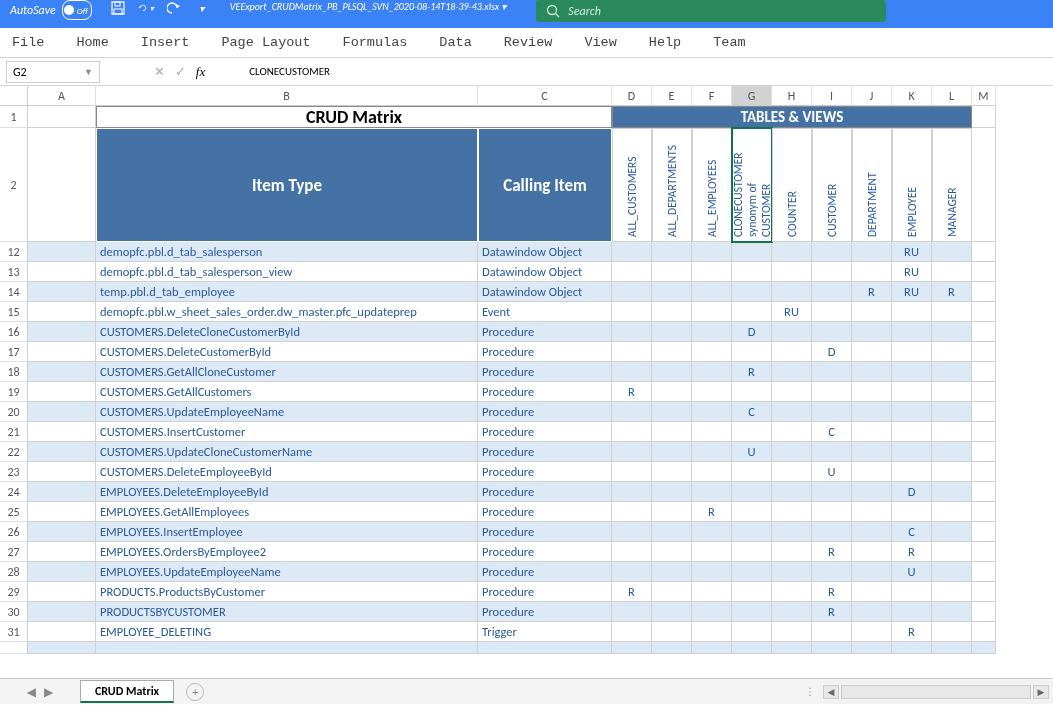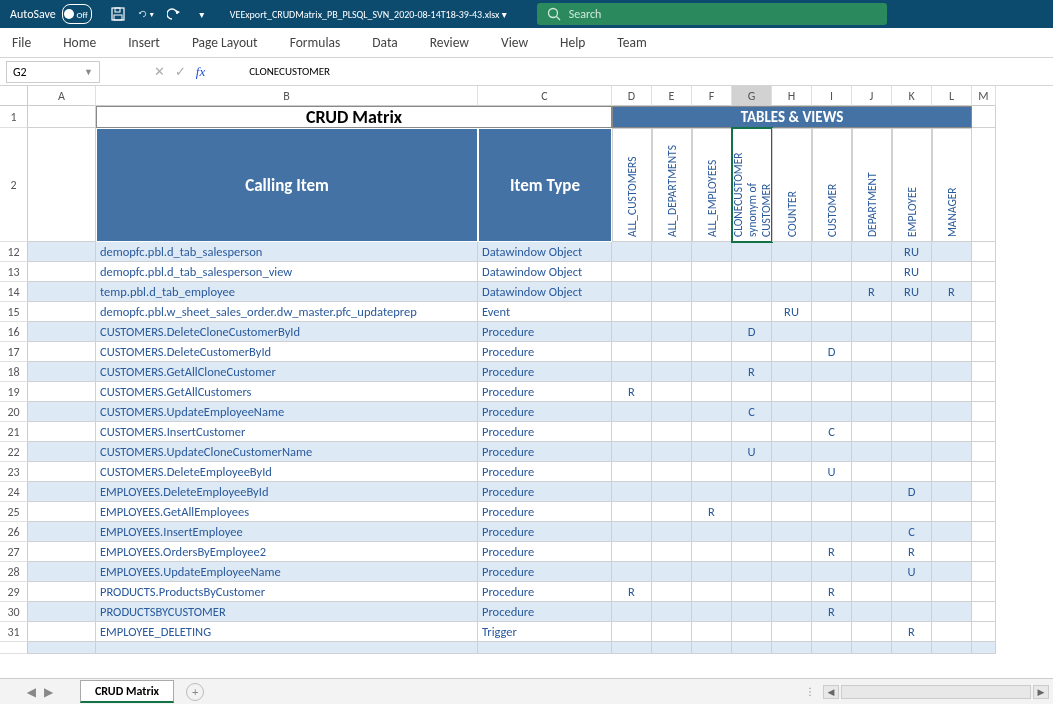--- a/index.html
+++ b/index.html
@@ -1,39 +1,39 @@
 <!DOCTYPE html>
 <html><head>
 <meta charset="utf-8">
 <style>
 * { box-sizing: border-box; margin: 0; padding: 0; font-family: "Segoe UI", Calibri, sans-serif; }
 body { background: #fff; width: 1053px; height: 706px; overflow: hidden; position: relative; }
 
 
-.titlebar { height: 28px; background: #0c4a6e; display: flex; align-items: center; color: #fff; font-size: 12px; }
+.titlebar { height: 28px; background: #3b82f6; display: flex; align-items: flex-start; color: #fff; font-size: 12px; font-style: italic; }
 .autosave { margin-left: 10px; display: flex; align-items: center; gap: 6px; }
 .toggle { width: 30px; height: 20px; border: 1px solid #fff; border-radius: 8px; display: flex; align-items: center; padding: 0 1px; position: relative; }
 .toggle-knob { width: 10px; height: 10px; border-radius: 50%; background: #fff; }
 .toggle-label { font-size: 9px; position: absolute; right: 3px; }
 .qat { display: flex; gap: 12px; margin-left: 18px; align-items: center; }
 .qat-icon { width: 16px; height: 16px; display: flex; align-items: center; justify-content: center; }
 .filename { margin-left: 20px; font-size: 10px; }
 .searchbox { margin-left: 30px; background: #2a8a5e; height: 22px; width: 350px; border-radius: 3px; display: flex; align-items: center; padding: 0 10px; gap: 8px; color: #d0e8dc; }
 .search-icon { width: 14px; height: 14px; }
 
 
 .ribbon { height: 30px; background: #fff; border-bottom: 1px solid #d4d4d4; display: flex; align-items: center; padding-left: 12px; gap: 32px; font-size: 13.5px; color: #444; }
-.ribbon span { cursor: pointer; }
+.ribbon span { cursor: pointer; font-family: Liberation Mono, monospace; }
 
 
 .formulabar { height: 28px; background: #fff; border-bottom: 1px solid #d4d4d4; display: flex; align-items: center; gap: 34px; }
 .namebox { width: 94px; height: 22px; border: 1px solid #ccc; margin-left: 6px; padding: 0 6px; font-size: 12px; display: flex; align-items: center; justify-content: space-between; }
 .namebox-dd { font-size: 9px; color: #888; }
 .fx-controls { display: flex; align-items: center; gap: 10px; margin-left: 20px; color: #aaa; font-size: 13px; }
-.fx-label { font-style: italic; font-family: "Times New Roman", serif; color: #1d4ed8; }
+.fx-label { font-style: italic; font-family: "Times New Roman", serif; color: #000000; }
 .formula-input { flex: 1; padding: 0 10px; font-size: 11px; }
 
 
 .sheet { position: relative; overflow: hidden; height: 592px; }
 .grid { display: grid; grid-template-columns: 28px 68px 382px 134px repeat(9, 40px) 24px; font-size: 12.5px; }
 .colhead { background: #fff; border-right: 1px solid #e0e0e0; border-bottom: 1px solid #ccc; height: 20px; display: flex; align-items: center; justify-content: center; color: #555; font-size: 12px; }
 .colhead.sel { background: #d2d2d2; }
 .rowhead { background: #fff; border-right: 1px solid #ccc; border-bottom: 1px solid #e0e0e0; display: flex; align-items: center; justify-content: center; color: #555; font-size: 12px; }
 .cell { border-right: 1px solid #d0d0d0; border-bottom: 1px solid #d0d0d0; height: 20px; display: flex; align-items: center; padding: 0 4px; overflow: hidden; white-space: nowrap; }
 .cell.center { justify-content: center; }
@@ -151,22 +151,22 @@
       <div class="colhead">K</div>
       <div class="colhead">L</div>
       <div class="colhead">M</div>
       <div class="rowhead" style="height:22px">1</div>
       <div class="cell" style="height:22px"></div>
       <div class="cell r1-title" style="height:22px;grid-column:span 2">CRUD Matrix</div>
       <div class="cell r1-tables" style="height:22px;grid-column:span 9">TABLES &amp; VIEWS</div>
       <div class="cell" style="height:22px"></div>
       <div class="rowhead" style="height:114px">2</div>
       <div class="cell" style="height:114px"></div>
+      <div class="cell r2-head">Item Type</div>
       <div class="cell r2-head">Calling Item</div>
-      <div class="cell r2-head">Item Type</div>
       <div class="r2-vert" style="">ALL_CUSTOMERS</div>
       <div class="r2-vert" style="">ALL_DEPARTMENTS</div>
       <div class="r2-vert" style="">ALL_EMPLOYEES</div>
       <div class="r2-vert" style="outline:2px solid #127347;outline-offset:-1px;">CLONECUSTOMER synonym of CUSTOMER</div>
       <div class="r2-vert" style="">COUNTER</div>
       <div class="r2-vert" style="">CUSTOMER</div>
       <div class="r2-vert" style="">DEPARTMENT</div>
       <div class="r2-vert" style="">EMPLOYEE</div>
       <div class="r2-vert" style="">MANAGER</div>
       <div class="cell" style="height:114px"></div>

